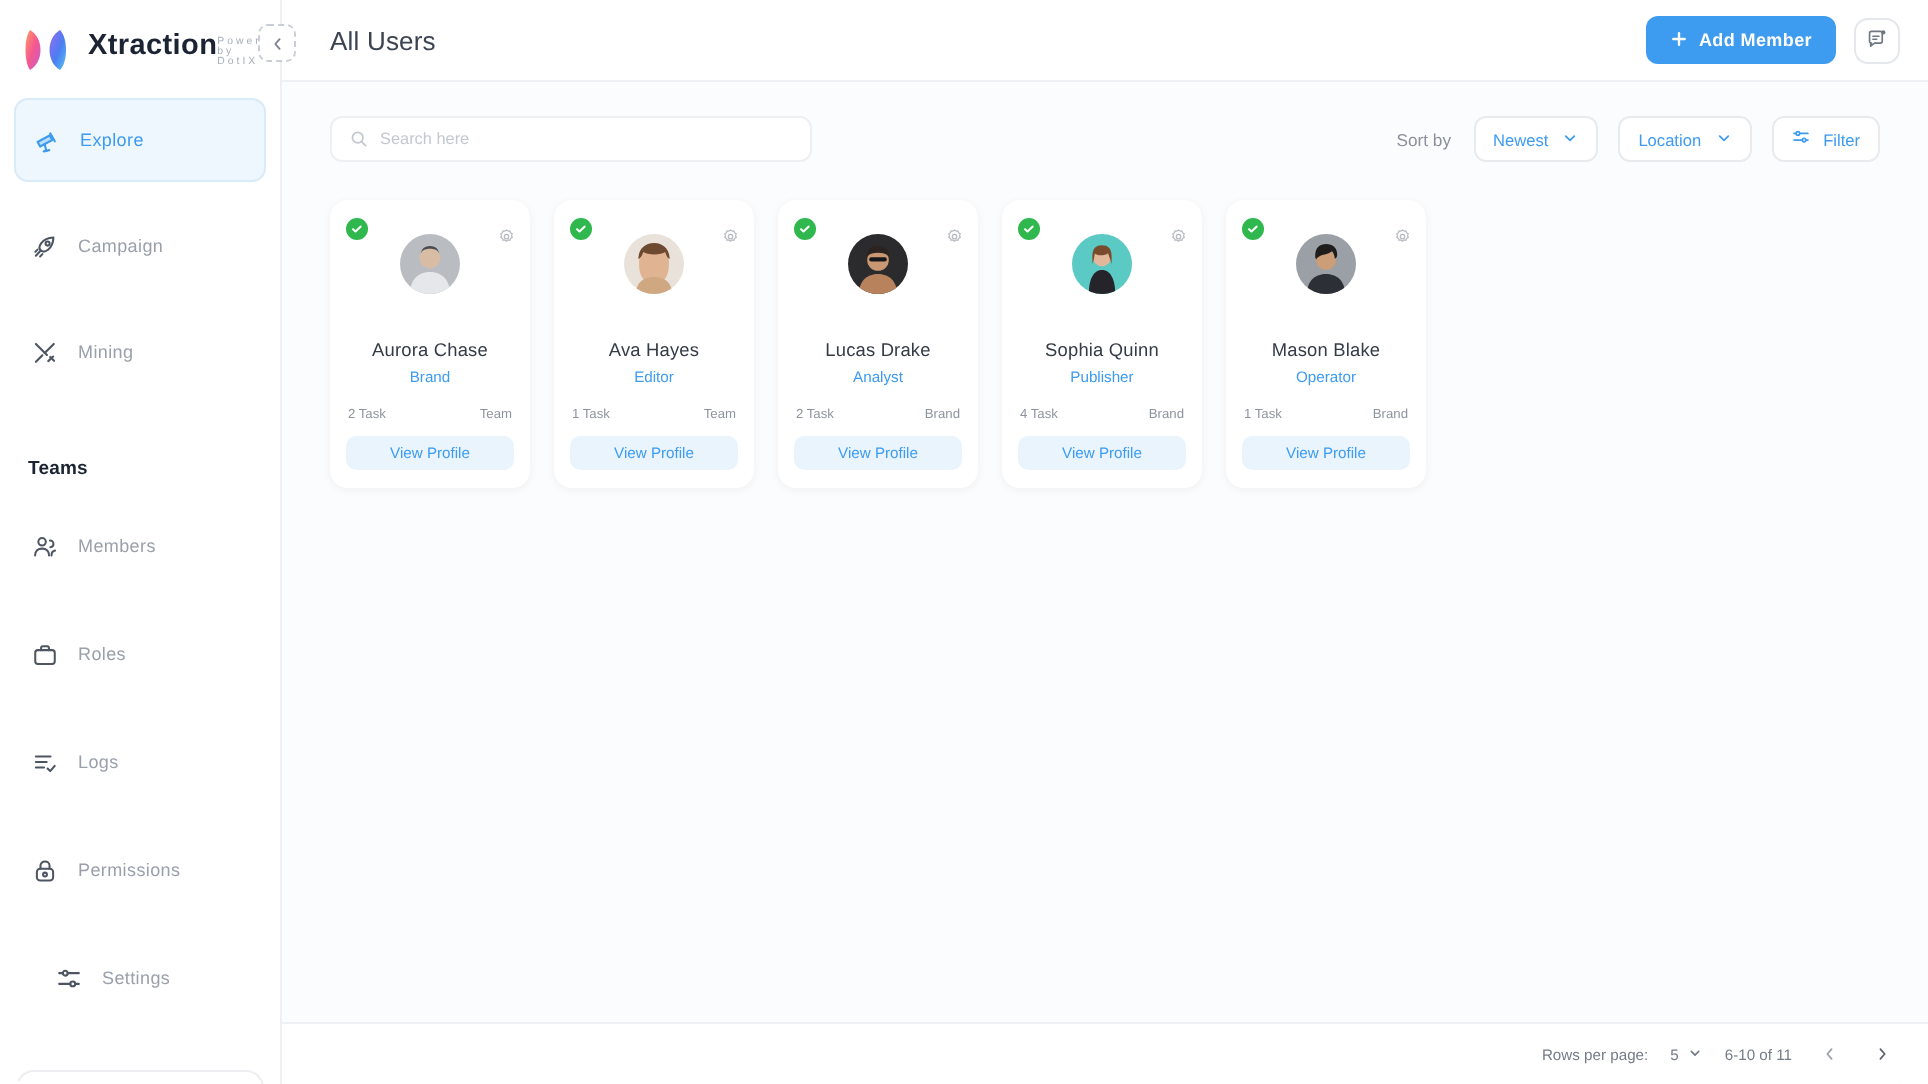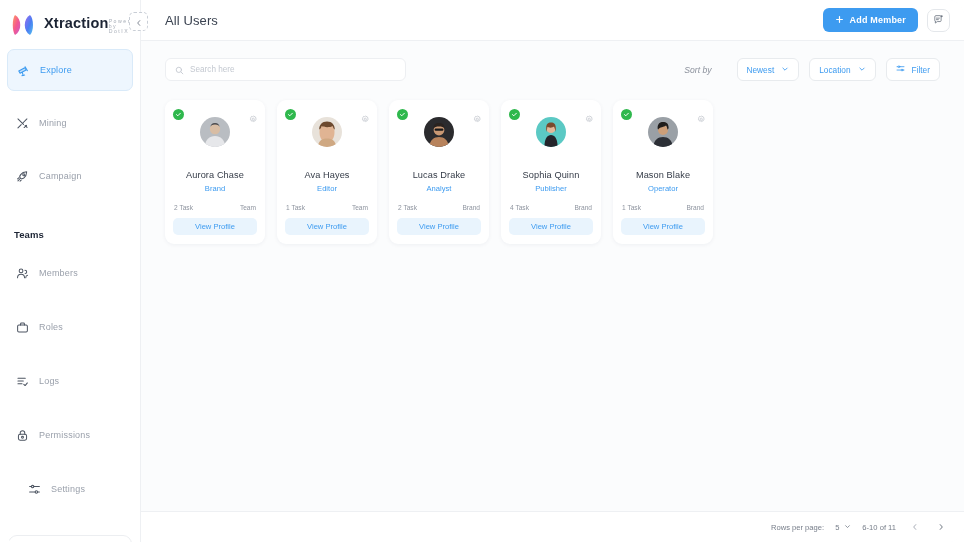--- a/index.html
+++ b/index.html
@@ -225,21 +225,21 @@
     font-family: inherit;
   }
   .search-box input::placeholder { color: #c3c8d0; }
 
   .toolbar-right {
     margin-left: auto;
     display: flex;
     align-items: center;
     gap: 10px;
   }
-  .sortby-label { font-size: 8.6px; color: #8b919c; margin-right: 15px; font-style: italic; }
+  .sortby-label { font-size: 8.6px; color: #8b919c; margin-right: 1px; }
 
   .pill {
     height: 23px;
     border: 1px solid #e8ebee;
     border-radius: 6px;
     background: #fff;
     display: flex; align-items: center; gap: 7px;
     padding: 0 9px;
     font-size: 8.3px;
     color: #3d9bf0;
@@ -379,42 +379,42 @@
             <path d="M10 3.3 L12.8 8.2"></path>
             <path d="M6.6 10.2 L7.6 14.2"></path>
             <path d="M6 14.4 L9.4 13.6"></path>
           </svg>
         </span>
         <span class="lbl">Explore</span>
       </div>
 
       <div class="nav-item">
         <span class="ic">
+          <svg viewBox="0 0 16 16" width="13" height="13" fill="none" stroke="#4d5562" stroke-width="1.25" stroke-linecap="round" stroke-linejoin="round">
+            <path d="M5.6 10.4 C3 8.2 6 2.6 13.2 2.2 C12.8 9.4 7.4 12.4 5.2 9.8 Z"></path>
+            <circle cx="9.6" cy="5.9" r="1.25"></circle>
+            <path d="M4.8 10.8 L2.4 13.4"></path>
+            <path d="M3.4 9.6 L2 11"></path>
+            <path d="M6.4 12.4 L5 13.8"></path>
+          </svg>
+        </span>
+        <span class="lbl">Campaign</span>
+      </div>
+
+      <div class="nav-item">
+        <span class="ic">
           <svg viewBox="0 0 16 16" width="13" height="13" fill="none" stroke="#4d5562" stroke-width="1.3" stroke-linecap="round" stroke-linejoin="round">
             <path d="M2.4 2.4 L9.2 9.2"></path>
             <path d="M13.4 2.4 L7.8 8"></path>
             <path d="M2.4 13.4 L6.4 9.4"></path>
             <path d="M11.2 10.4 L13.6 12.8"></path>
             <path d="M10 13 L13 10.2"></path>
           </svg>
         </span>
         <span class="lbl">Mining</span>
-      </div>
-
-      <div class="nav-item">
-        <span class="ic">
-          <svg viewBox="0 0 16 16" width="13" height="13" fill="none" stroke="#4d5562" stroke-width="1.25" stroke-linecap="round" stroke-linejoin="round">
-            <path d="M5.6 10.4 C3 8.2 6 2.6 13.2 2.2 C12.8 9.4 7.4 12.4 5.2 9.8 Z"></path>
-            <circle cx="9.6" cy="5.9" r="1.25"></circle>
-            <path d="M4.8 10.8 L2.4 13.4"></path>
-            <path d="M3.4 9.6 L2 11"></path>
-            <path d="M6.4 12.4 L5 13.8"></path>
-          </svg>
-        </span>
-        <span class="lbl">Campaign</span>
       </div>
     </nav>
 
     <div class="nav-divider"></div>
 
     <div class="section-title">Teams</div>
 
     <nav class="nav-teams">
 
       <div class="nav-item">

